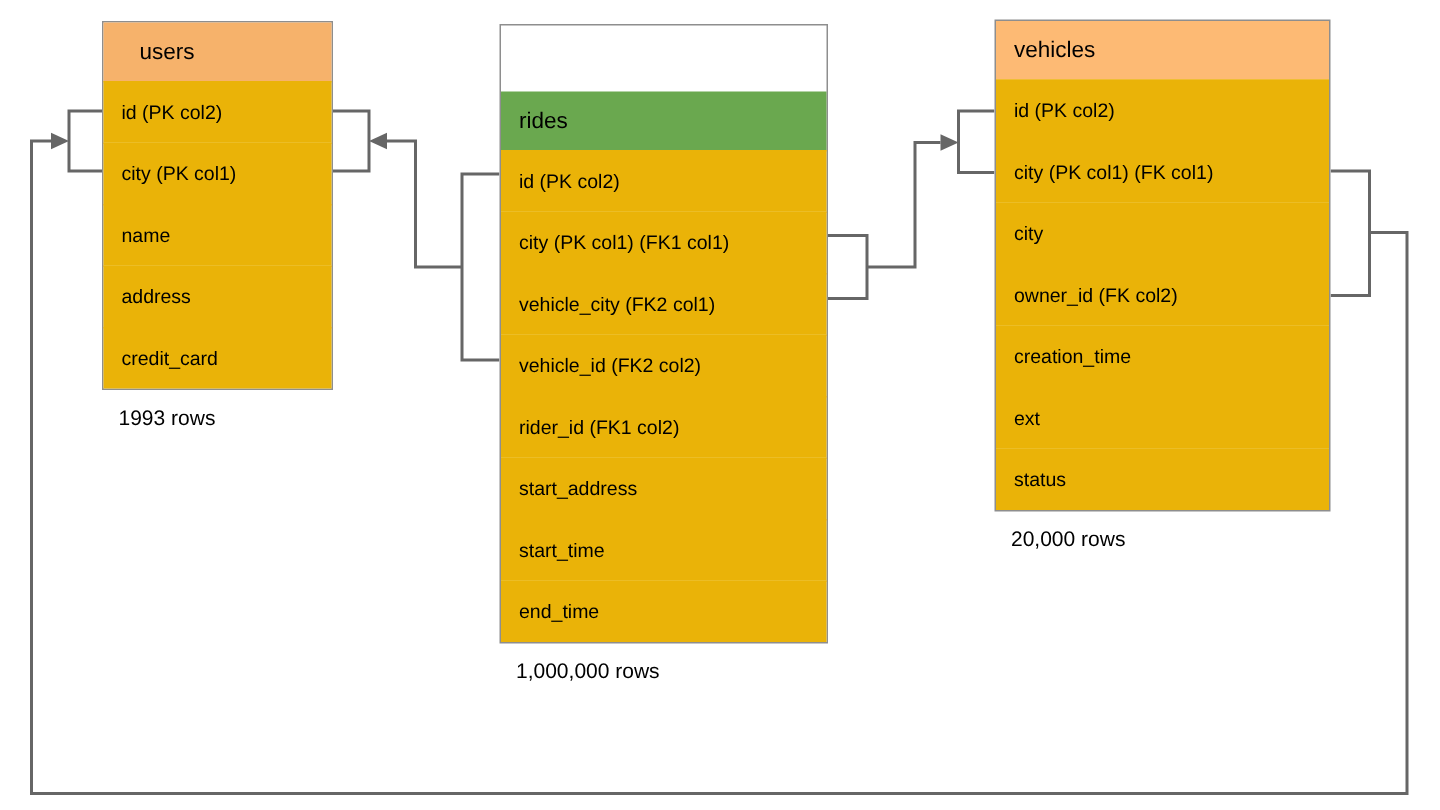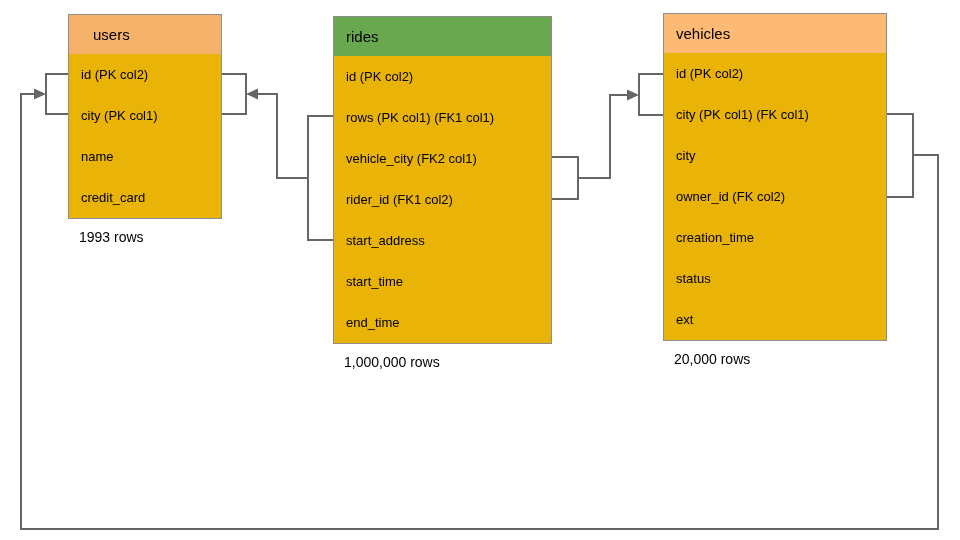--- a/index.html
+++ b/index.html
@@ -43,50 +43,52 @@
     </g>
   </svg>
 
   <div class="table" id="table-users">
     <div class="table-box">
       <div class="table-header" style="background: rgb(246, 178, 107); padding-left: 24px;">users</div>
       <div class="table-rows">
           <div class="table-row">id (PK col2)</div>
           <div class="table-row">city (PK col1)</div>
           <div class="table-row">name</div>
+          <div class="table-row">address</div>
           <div class="table-row">credit_card</div>
         </div>
     </div>
     <div class="table-rowcount">1993 rows</div>
   </div>
 
   <div class="table" id="table-rides">
     <div class="table-box">
-      <div class="table-header" style="background: rgb(106, 168, 79);">rides</div>
+      <div class="table-header" style="background: rgb(106, 168, 79); margin-top: 44px;">rides</div>
       <div class="table-rows">
           <div class="table-row">id (PK col2)</div>
-          <div class="table-row">rows (PK col1) (FK1 col1)</div>
+          <div class="table-row">city (PK col1) (FK1 col1)</div>
           <div class="table-row">vehicle_city (FK2 col1)</div>
+          <div class="table-row">vehicle_id (FK2 col2)</div>
           <div class="table-row">rider_id (FK1 col2)</div>
           <div class="table-row">start_address</div>
           <div class="table-row">start_time</div>
           <div class="table-row">end_time</div>
         </div>
     </div>
     <div class="table-rowcount">1,000,000 rows</div>
   </div>
 
   <div class="table" id="table-vehicles">
     <div class="table-box">
       <div class="table-header" style="background: #fdba74;">vehicles</div>
       <div class="table-rows">
           <div class="table-row">id (PK col2)</div>
           <div class="table-row">city (PK col1) (FK col1)</div>
           <div class="table-row">city</div>
           <div class="table-row">owner_id (FK col2)</div>
           <div class="table-row">creation_time</div>
+          <div class="table-row">ext</div>
           <div class="table-row">status</div>
-          <div class="table-row">ext</div>
         </div>
     </div>
     <div class="table-rowcount">20,000 rows</div>
   </div>
 </div>
 
 </body></html>

